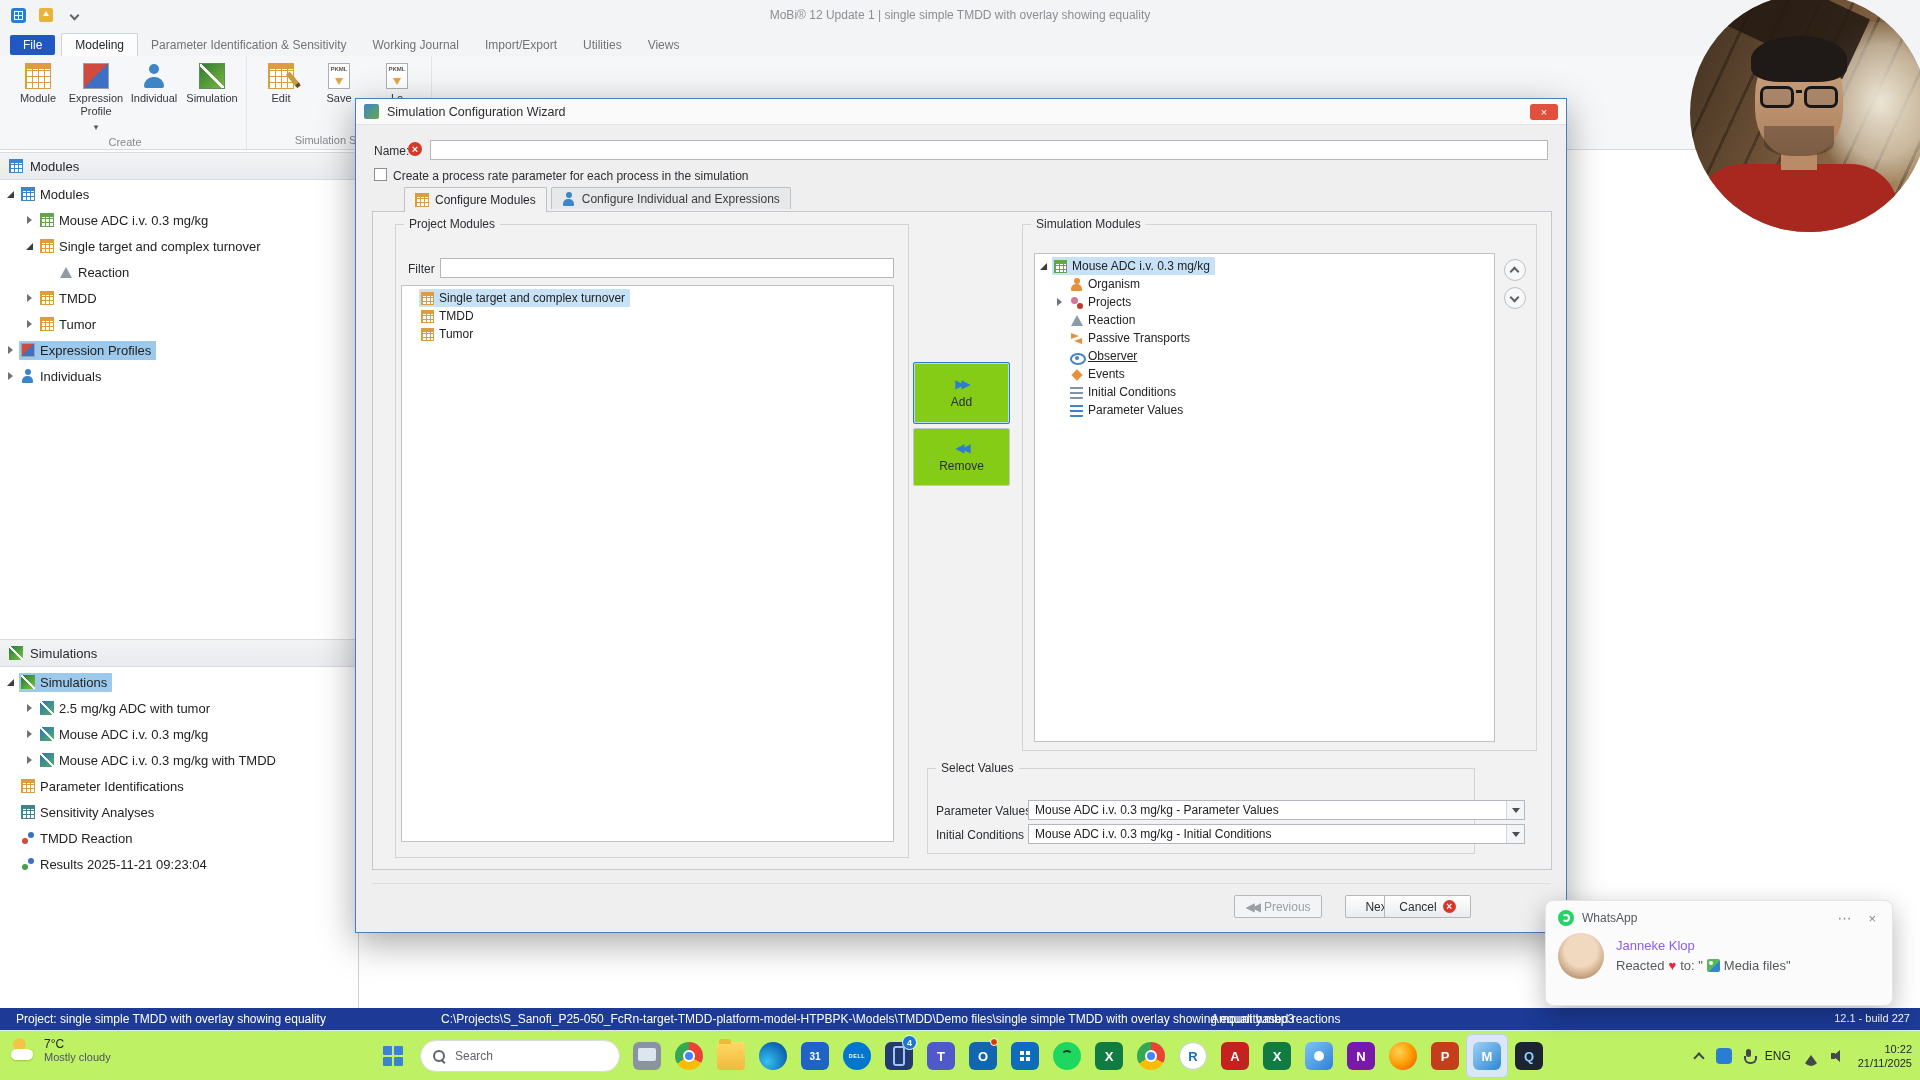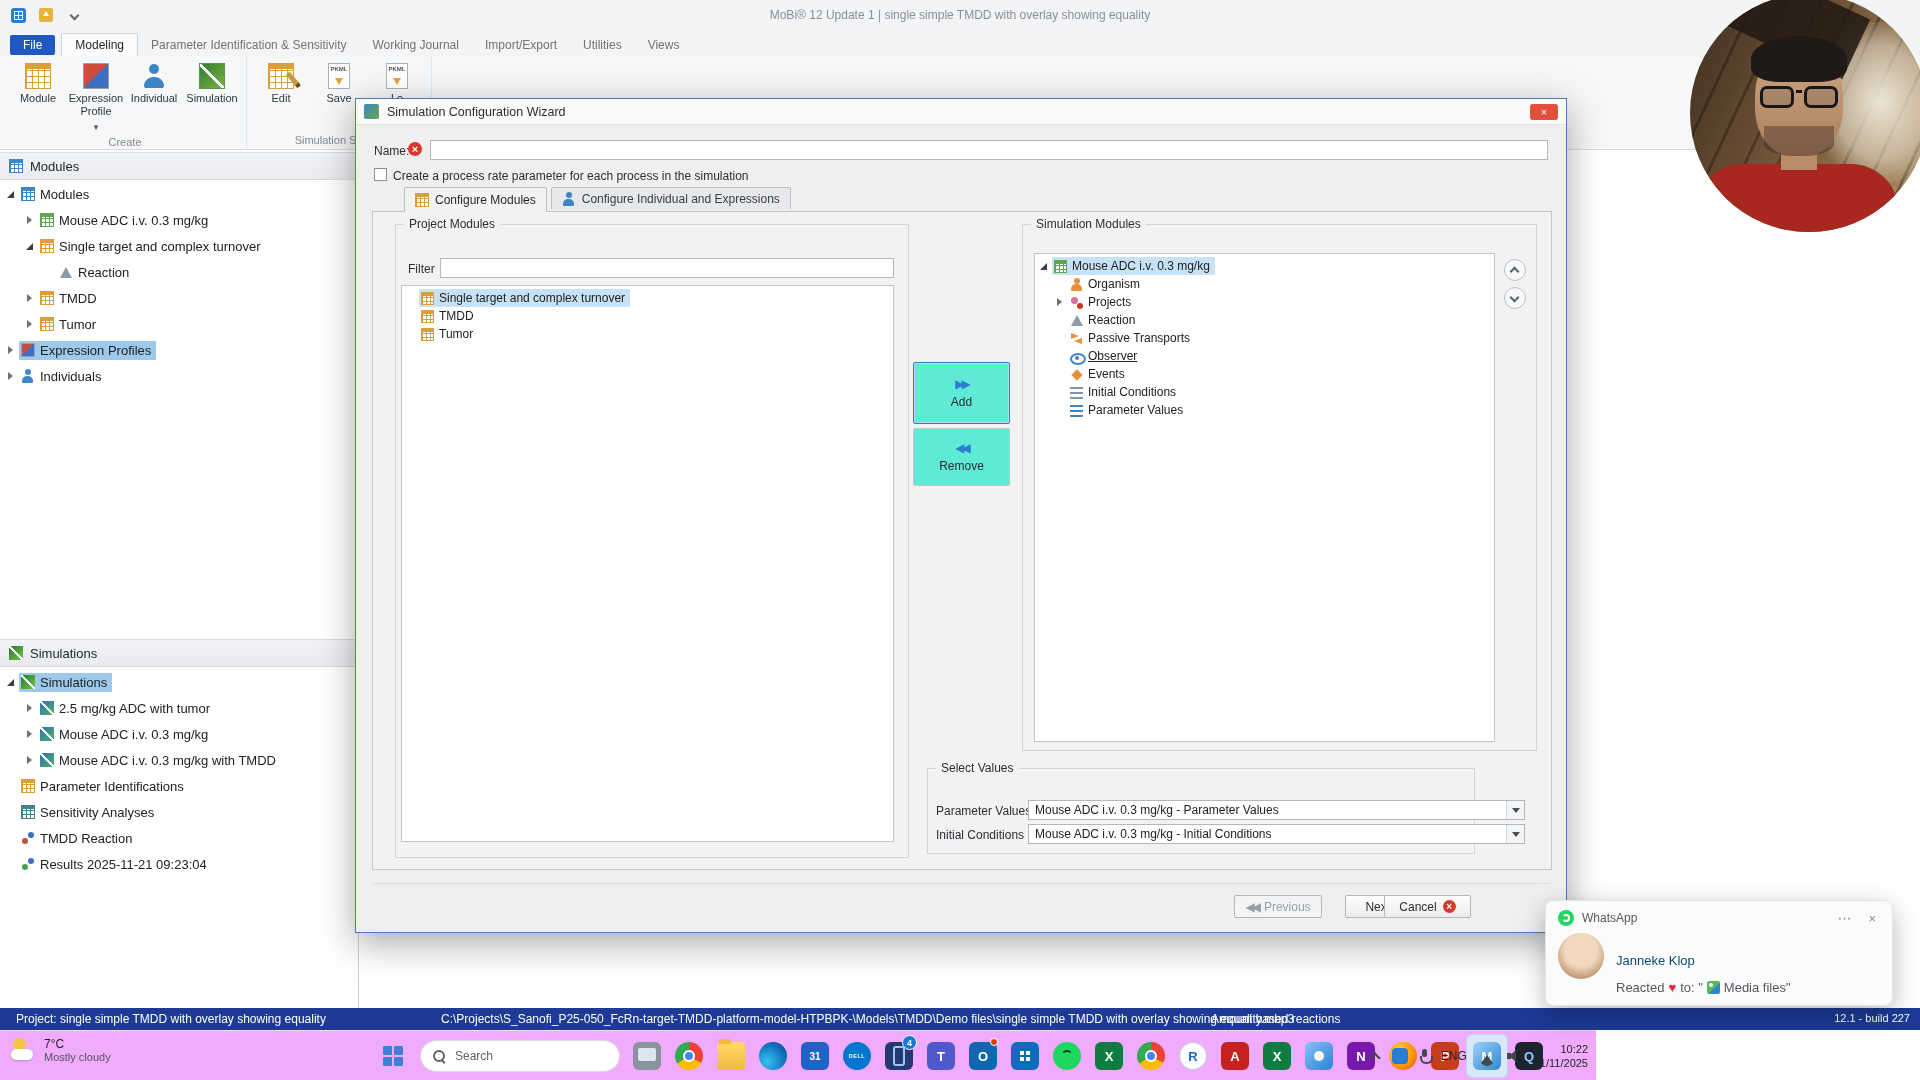--- a/index.html
+++ b/index.html
@@ -93,21 +93,21 @@
   .cnt{display:inline-flex;align-items:center;gap:5px;padding:2px 5px 2px 2px;border-radius:1px}
   #modules-tree .sel .cnt,#simulations-tree .sel .cnt{background:#9dc9ec}
   #dlg-sim-tree .sel .cnt,#dlg-proj-list .sel .cnt{background:#c7e2f6}
 
   
   #statusbar{position:absolute;left:0;top:1008px;width:1920px;height:22px;background:#1c3a96;color:#fff;font-size:12px}
   #statusbar span{position:absolute;top:4px;white-space:nowrap}
   .sb-project{left:16px}.sb-path{left:441px}.sb-mode{left:1211px}.sb-build{right:10px;font-size:11px}
 
   
-  #taskbar{position:absolute;left:0;top:1030px;width:1596px;height:50px;background:#f0abfc;border-top:1px solid #dfe4ea}
+  #taskbar{position:absolute;left:0;top:1030px;width:1920px;height:50px;background:#bef264;border-top:1px solid #dfe4ea}
   .wx-wrap{position:absolute;left:10px;top:6px;display:flex;gap:8px;align-items:center}
   .wx{width:26px;height:26px;position:relative}
   .wx::before{content:"";position:absolute;top:1px;left:3px;width:13px;height:13px;border-radius:50%;background:#f6c445}
   .wx::after{content:"";position:absolute;bottom:3px;left:1px;width:22px;height:11px;border-radius:8px;background:#fff;box-shadow:0 1px 2px rgba(0,0,0,.2)}
   .wx-temp{font-size:12px;color:#24272b}
   .wx-desc{font-size:11px;color:#50555b}
   .tb-center{position:absolute;left:372px;top:3px;height:44px;display:flex;align-items:center;gap:6px}
   .slot{width:42px;height:44px;display:flex;align-items:center;justify-content:center;border-radius:6px;position:relative;flex:none}
   .slot.active{background:#d9e7f7;box-shadow:inset 0 0 0 1px #bcd3ee}
   .start{position:relative;width:24px;height:24px}
@@ -170,21 +170,21 @@
   .err::before{content:"×";position:absolute;top:50%;left:50%;transform:translate(-50%,-54%);color:#fff;font-size:11px;font-weight:bold}
   .txt{position:absolute;height:20px;background:#fff;border:1px solid #b3b8be;font:12px "Liberation Sans",sans-serif;padding:0 5px;color:#222}
   .cb{position:absolute;width:13px;height:13px;background:#fff;border:1px solid #8a8f94}
   .dtabs{position:absolute;display:flex;align-items:flex-start;gap:4px;z-index:3}
   .dtab{display:flex;align-items:center;gap:6px;height:22px;padding:0 10px;border:1px solid #bdc1c5;border-bottom:none;background:#e7e8e9;font-size:12px;color:#3a3d41;border-radius:2px 2px 0 0}
   .dtab.active{background:#f2f2f2;height:25px;margin-bottom:-1px;color:#1f2328}
   .tabpage{position:absolute;left:16px;top:112px;width:1180px;height:659px;background:#f2f2f2;border:1px solid #c4c8cc;z-index:2}
   .grp{position:absolute;border:1px solid #d2d5d8}
   .legend{position:absolute;top:-8px;left:8px;background:#f2f2f2;padding:0 5px;font-size:12px;color:#2b2e33;white-space:nowrap}
   .listbox{position:absolute;background:#fff;border:1px solid #bfc4c9;overflow:hidden;padding-top:3px}
-  .midbtn{position:absolute;width:97px;background:#5eead4;border:1px solid #c3c6ca;border-radius:2px;display:flex;flex-direction:column;align-items:center;justify-content:center;gap:4px;font-size:12px;color:#2b2e33}
+  .midbtn{position:absolute;width:97px;background:#84cc16;border:1px solid #c3c6ca;border-radius:2px;display:flex;flex-direction:column;align-items:center;justify-content:center;gap:4px;font-size:12px;color:#2b2e33}
   .midbtn.add{border:1px solid #2f7cc4;box-shadow:0 0 0 1px #bcd9f2 inset}
   .arr-r2::before{content:"▶▶";color:#2b7cd3;font-size:12px;letter-spacing:-3px}
   .arr-l2::before{content:"◀◀";color:#2b7cd3;font-size:12px;letter-spacing:-3px}
   .arr-l2.gray::before{color:#9aa0a6}
   .circ{position:absolute;width:22px;height:22px;border-radius:50%;border:1px solid #bcc0c5;background:#f7f8f9;display:flex;align-items:center;justify-content:center}
   .chev{width:8px;height:8px;position:relative}
   .chev.up::before{content:"";position:absolute;left:0;top:2px;width:5px;height:5px;border-left:2px solid #5d6166;border-top:2px solid #5d6166;transform:rotate(45deg)}
   .chev.down::before{content:"";position:absolute;left:0;top:0;width:5px;height:5px;border-right:2px solid #5d6166;border-bottom:2px solid #5d6166;transform:rotate(45deg)}
   .combo{position:absolute;height:20px;background:#fff;border:1px solid #b3b8be;display:flex;align-items:center}
   .cval{flex:1;padding:0 6px;font-size:12px;white-space:nowrap;overflow:hidden;color:#222}
@@ -216,22 +216,22 @@
   .wa-ic{width:16px;height:16px;border-radius:50%;background:#25d366;position:relative}
   .wa-ic::after{content:"";position:absolute;inset:4px;border:2px solid #fff;border-radius:50%;border-left-color:transparent}
   .t-app{font-size:12px;color:#55595e}
   .t-sp{flex:1}
   .t-more{color:#85898e;font-size:14px;padding:0 5px}
   .t-more::before{content:"⋯"}
   .t-close{color:#85898e;font-size:13px;padding:0 4px}
   .t-close::before{content:"×"}
   .t-body{display:flex;gap:12px;padding:3px 12px}
   .t-avatar{width:46px;height:46px;border-radius:50%;flex:none;background:radial-gradient(circle at 50% 38%,#f0d9bf 0 44%,#caa583 70%,#8d6b4e)}
-  .t-name{font-size:13px;color:#0c4a6e;margin-top:20px}
-  .t-msg{font-size:13px;color:#55595e;margin-top:12px;display:flex;align-items:center;gap:4px;white-space:nowrap}
+  .t-name{font-size:13px;color:#8b5cf6;margin-top:5px}
+  .t-msg{font-size:13px;color:#55595e;margin-top:5px;display:flex;align-items:center;gap:4px;white-space:nowrap}
   .t-heart{color:#e8263f}
   .media-ic{width:13px;height:13px;border-radius:2px;background:linear-gradient(135deg,#58b65c 0 55%,#2e86d3 55% 100%);position:relative}
   .media-ic::after{content:"";position:absolute;top:2px;left:2px;width:4px;height:4px;border-radius:50%;background:#fff}
 </style>
 </head>
 <body>
 
 <div id="screen">
 
   <div id="titlebar">

